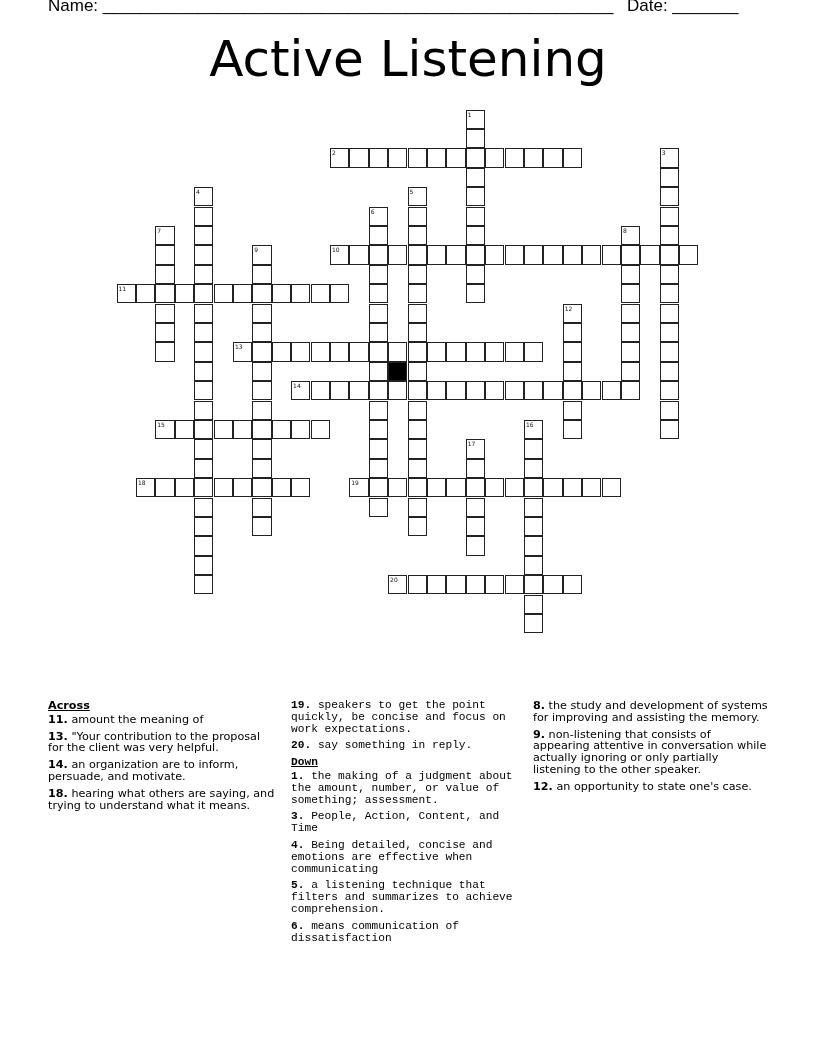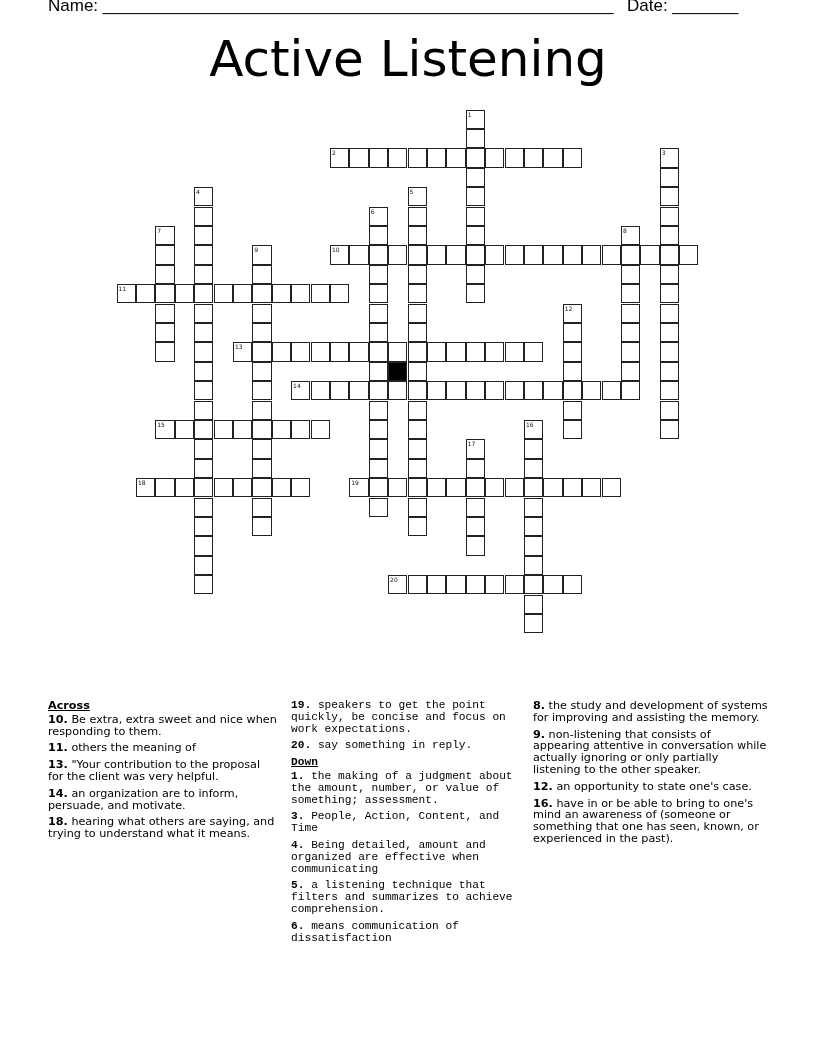--- a/index.html
+++ b/index.html
@@ -296,36 +296,34 @@
     <div class="cell" style="left: 349.2px; top: 465.6px;"></div>
     <div class="cell" style="left: 368.6px; top: 465.6px;"></div>
     <div class="cell" style="left: 388px; top: 465.6px;"></div>
     <div class="cell" style="left: 426.8px; top: 465.6px;"></div>
     <div class="cell" style="left: 446.2px; top: 465.6px;"></div>
     <div class="cell black" style="left: 271.6px; top: 252.2px;"></div>
   </div>
 
 <div class="clues col1">
   <div class="clue-head">Across</div>
-  <div class="clue"><b>10.</b> <span>Be extra, extra sweet and nice when responding to them.</span></div>
-  <div class="clue"><b>11.</b> <span>others the meaning of</span></div>
+  <div class="clue"><b>11.</b> <span>amount the meaning of</span></div>
   <div class="clue"><b>13.</b> <span>"Your contribution to the proposal for the client was very helpful.</span></div>
   <div class="clue"><b>14.</b> <span>an organization are to inform, persuade, and motivate.</span></div>
   <div class="clue"><b>18.</b> <span>hearing what others are saying, and trying to understand what it means.</span></div>
 </div>
 
 <div class="clues col2">
   <div class="clue"><b>19.</b> <span>speakers to get the point quickly, be concise and focus on work expectations.</span></div>
   <div class="clue"><b>20.</b> <span>say something in reply.</span></div>
   <div class="clue-head">Down</div>
   <div class="clue"><b>1.</b> <span>the making of a judgment about the amount, number, or value of something; assessment.</span></div>
   <div class="clue"><b>3.</b> <span>People, Action, Content, and Time</span></div>
-  <div class="clue"><b>4.</b> <span>Being detailed, amount and organized are effective when communicating</span></div>
+  <div class="clue"><b>4.</b> <span>Being detailed, concise and emotions are effective when communicating</span></div>
   <div class="clue"><b>5.</b> <span>a listening technique that filters and summarizes to achieve comprehension.</span></div>
   <div class="clue"><b>6.</b> <span>means communication of dissatisfaction</span></div>
 </div>
 
 <div class="clues col3">
   <div class="clue"><b>8.</b> <span>the study and development of systems for improving and assisting the memory.</span></div>
   <div class="clue"><b>9.</b> <span>non-listening that consists of appearing attentive in conversation while actually ignoring or only partially listening to the other speaker.</span></div>
   <div class="clue"><b>12.</b> <span>an opportunity to state one's case.</span></div>
-  <div class="clue"><b>16.</b> <span>have in or be able to bring to one's mind an awareness of (someone or something that one has seen, known, or experienced in the past).</span></div>
 </div>
 
 </body></html>

